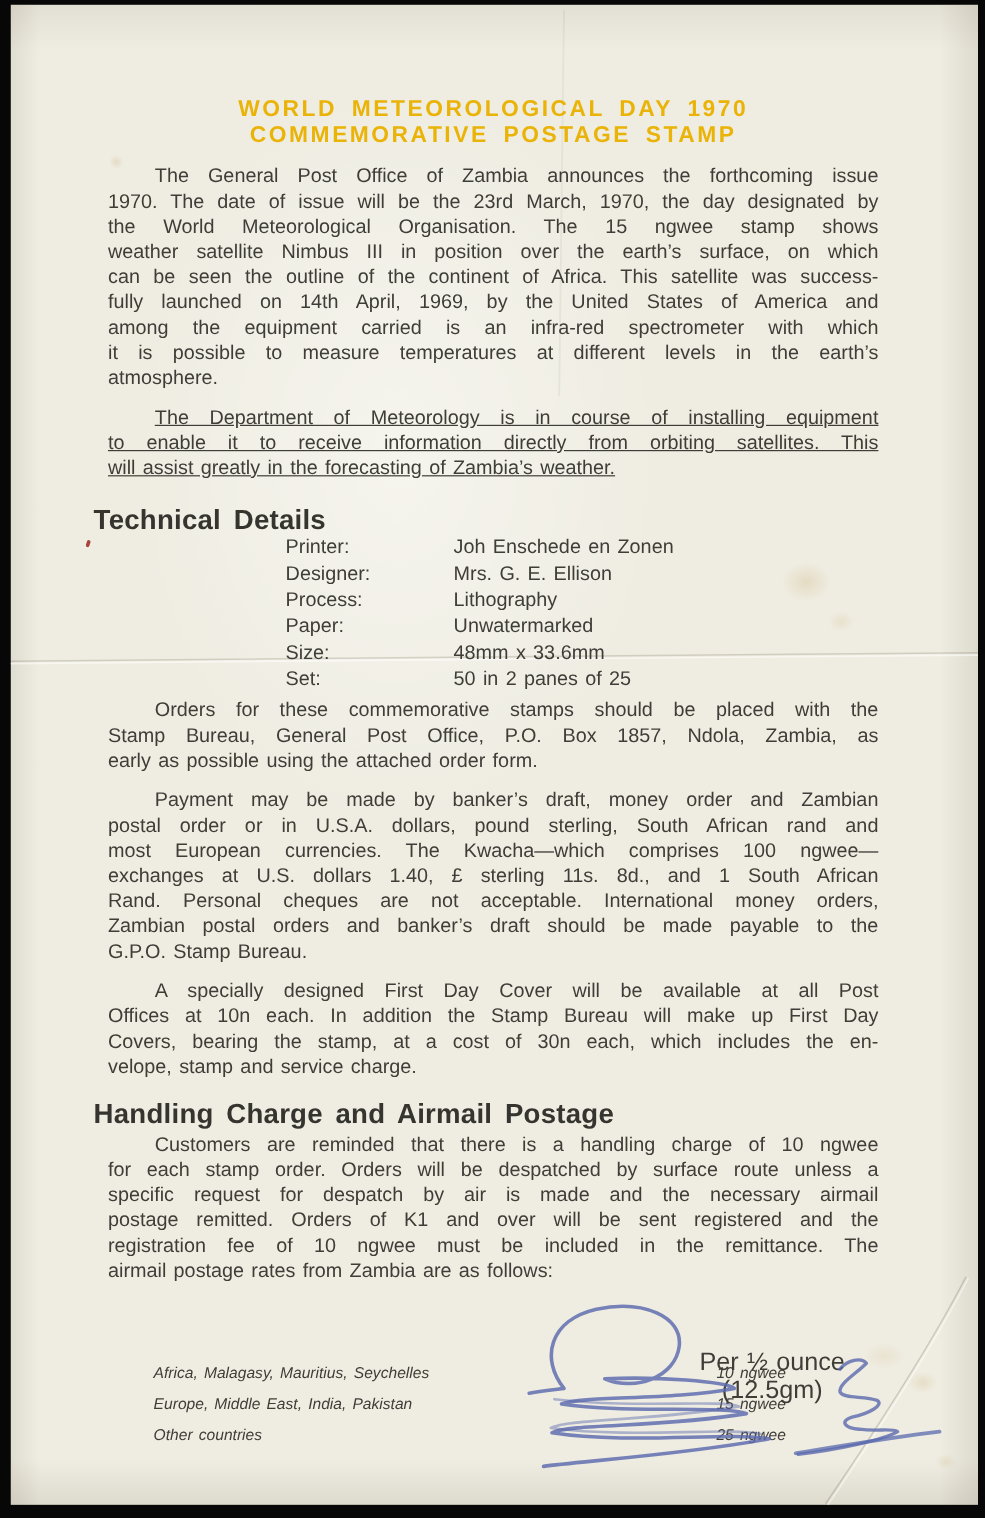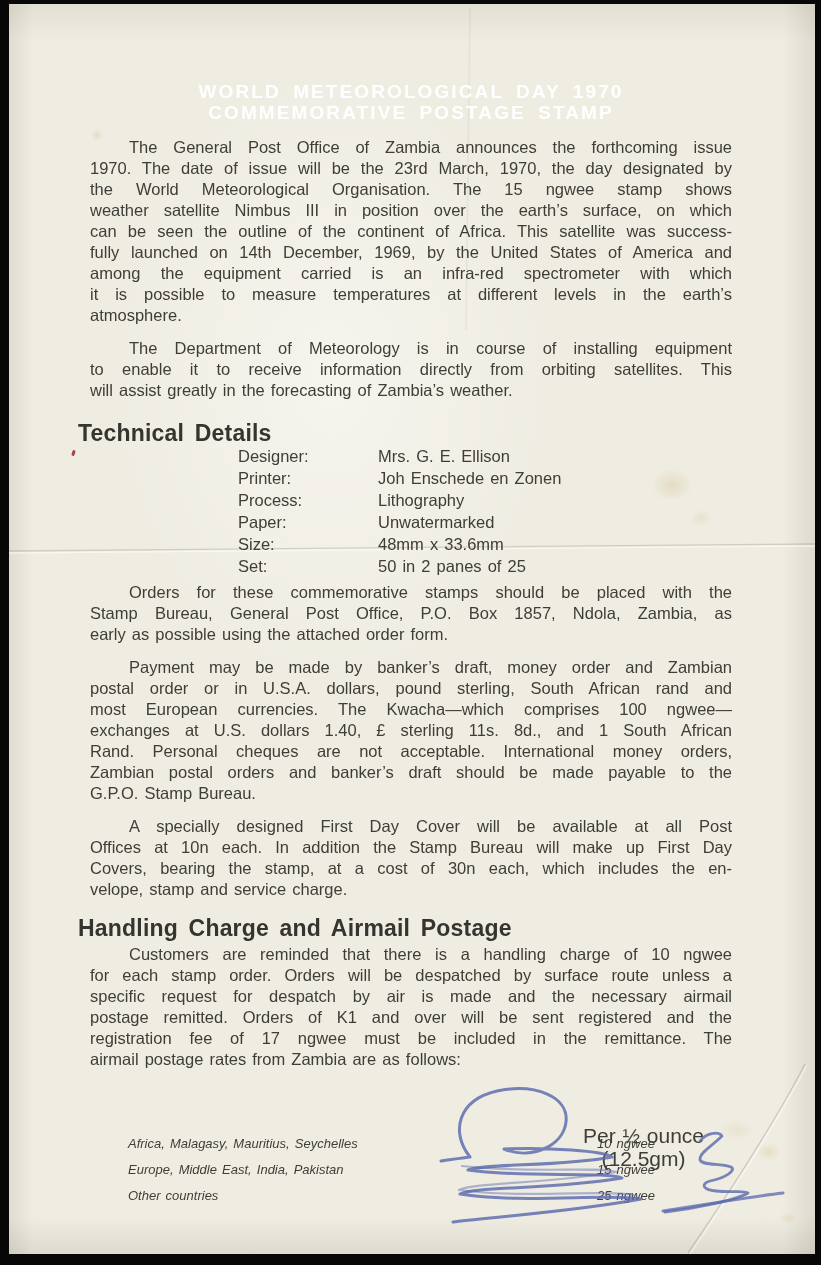--- a/index.html
+++ b/index.html
@@ -26,34 +26,34 @@
       linear-gradient(0deg, rgba(110,100,80,0.14), rgba(110,100,80,0) 3%, rgba(110,100,80,0) 97%, rgba(110,100,80,0.10));
   }
   .content{
     position:absolute;
     left:9px;top:4px;width:806px;height:1250px;
     padding:0 71px 0 69px;
     box-sizing:border-box;
     color:#3f3d37;
     z-index:2;
   }
-  .doc-title{margin-top:77px;text-align:center;color:#ffffff;}
+  .doc-title{margin-top:77px;text-align:center;color:#eab308;}
   .doc-title .tline{
     font-size:19px;font-weight:bold;letter-spacing:2.1px;word-spacing:5px;line-height:21px;
   }
   .para{margin:12px;}
   .line{
     font-size:16.5px;line-height:21px;word-spacing:1.5px;
     text-align:justify;text-align-last:justify;
     white-space:normal;
   }
   .line.first{text-indent:39px;}
   .line.last{text-align-last:left;}
   .p-intro{margin-top:14px;}
-  .p-dept{margin-top:6px;}
+  .p-dept{margin-top:6px;text-decoration:underline;}
   .heading{
     font-size:23px;font-weight:bold;line-height:24px;
     letter-spacing:0.2px;word-spacing:4px;color:#36342f;
   }
   .h-tech{margin-top:20px;}
   .tech-table{margin-top:0;}
   .trow{line-height:22px;font-size:16.5px;word-spacing:1.5px;padding-left:160px;}
   .tlabel{display:inline-block;width:140px;}
   .p-orders{margin-top:5px;}
   .p-payment{margin-top:8px;}
@@ -97,37 +97,37 @@
     <div class="tline">WORLD METEOROLOGICAL DAY 1970</div>
     <div class="tline">COMMEMORATIVE POSTAGE STAMP</div>
   </div>
 
   <div class="para p-intro">
       <div class="line first">The General Post Office of Zambia announces the forthcoming issue</div>
       <div class="line">1970. The date of issue will be the 23rd March, 1970, the day designated by</div>
       <div class="line">the World Meteorological Organisation. The 15 ngwee stamp shows</div>
       <div class="line">weather satellite Nimbus III in position over the earth’s surface, on which</div>
       <div class="line">can be seen the outline of the continent of Africa. This satellite was success-</div>
-      <div class="line">fully launched on 14th December, 1969, by the United States of America and</div>
+      <div class="line">fully launched on 14th April, 1969, by the United States of America and</div>
       <div class="line">among the equipment carried is an infra-red spectrometer with which</div>
       <div class="line">it is possible to measure temperatures at different levels in the earth’s</div>
       <div class="line last">atmosphere.</div>
     </div>
   <div class="para p-dept">
       <div class="line first">The Department of Meteorology is in course of installing equipment</div>
       <div class="line">to enable it to receive information directly from orbiting satellites. This</div>
       <div class="line last">will assist greatly in the forecasting of Zambia’s weather.</div>
     </div>
 
   <div class="heading h-tech">Technical Details</div>
   <div class="speck"></div>
 
   <div class="tech-table">
+      <div class="trow"><span class="tlabel">Printer:</span><span class="tvalue">Joh Enschede en Zonen</span></div>
       <div class="trow"><span class="tlabel">Designer:</span><span class="tvalue">Mrs. G. E. Ellison</span></div>
-      <div class="trow"><span class="tlabel">Printer:</span><span class="tvalue">Joh Enschede en Zonen</span></div>
       <div class="trow"><span class="tlabel">Process:</span><span class="tvalue">Lithography</span></div>
       <div class="trow"><span class="tlabel">Paper:</span><span class="tvalue">Unwatermarked</span></div>
       <div class="trow"><span class="tlabel">Size:</span><span class="tvalue">48mm x 33.6mm</span></div>
       <div class="trow"><span class="tlabel">Set:</span><span class="tvalue">50 in 2 panes of 25</span></div>
     </div>
 
   <div class="para p-orders">
       <div class="line first">Orders for these commemorative stamps should be placed with the</div>
       <div class="line">Stamp Bureau, General Post Office, P.O. Box 1857, Ndola, Zambia, as</div>
       <div class="line last">early as possible using the attached order form.</div>
@@ -148,21 +148,21 @@
       <div class="line last">velope, stamp and service charge.</div>
     </div>
 
   <div class="heading h-handling">Handling Charge and Airmail Postage</div>
 
   <div class="para p-handling">
       <div class="line first">Customers are reminded that there is a handling charge of 10 ngwee</div>
       <div class="line">for each stamp order. Orders will be despatched by surface route unless a</div>
       <div class="line">specific request for despatch by air is made and the necessary airmail</div>
       <div class="line">postage remitted. Orders of K1 and over will be sent registered and the</div>
-      <div class="line">registration fee of 17 ngwee must be included in the remittance. The</div>
+      <div class="line">registration fee of 10 ngwee must be included in the remittance. The</div>
       <div class="line last">airmail postage rates from Zambia are as follows:</div>
     </div>
 
   <div class="rates-header">
     <div>Per ½ ounce</div>
     <div>(12.5gm)</div>
   </div>
 
   <div class="rates-list">
       <div class="rrow"><span class="rlabel">Africa, Malagasy, Mauritius, Seychelles</span><span class="rvalue">10 ngwee</span></div>

